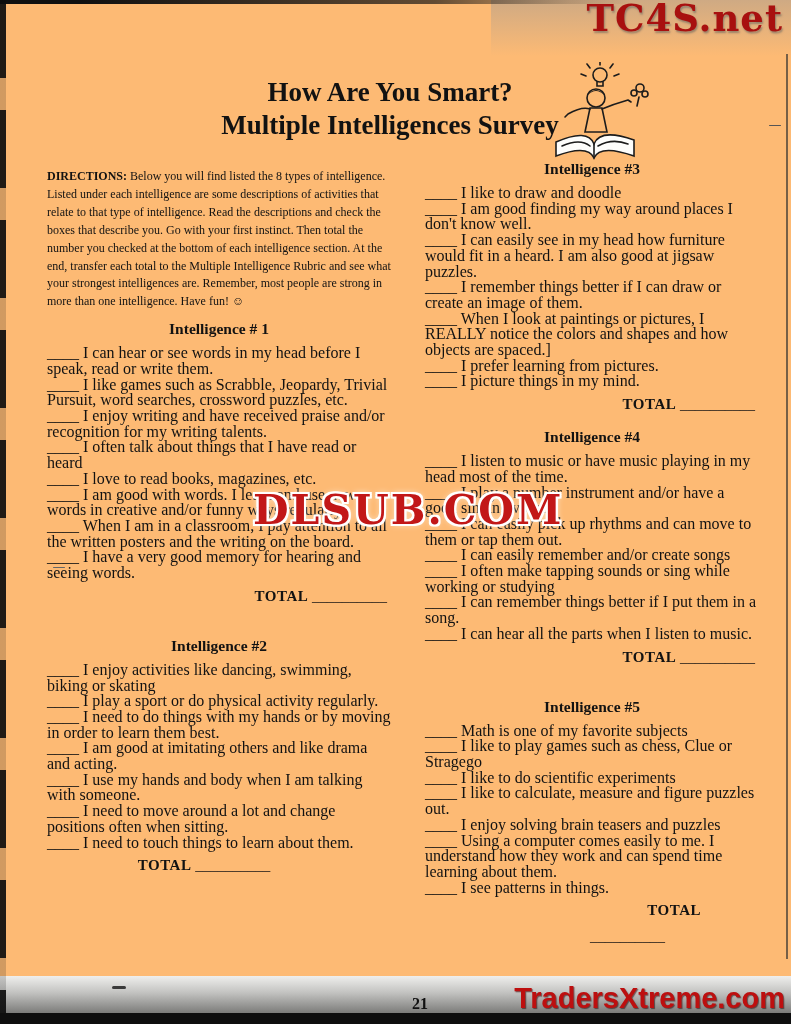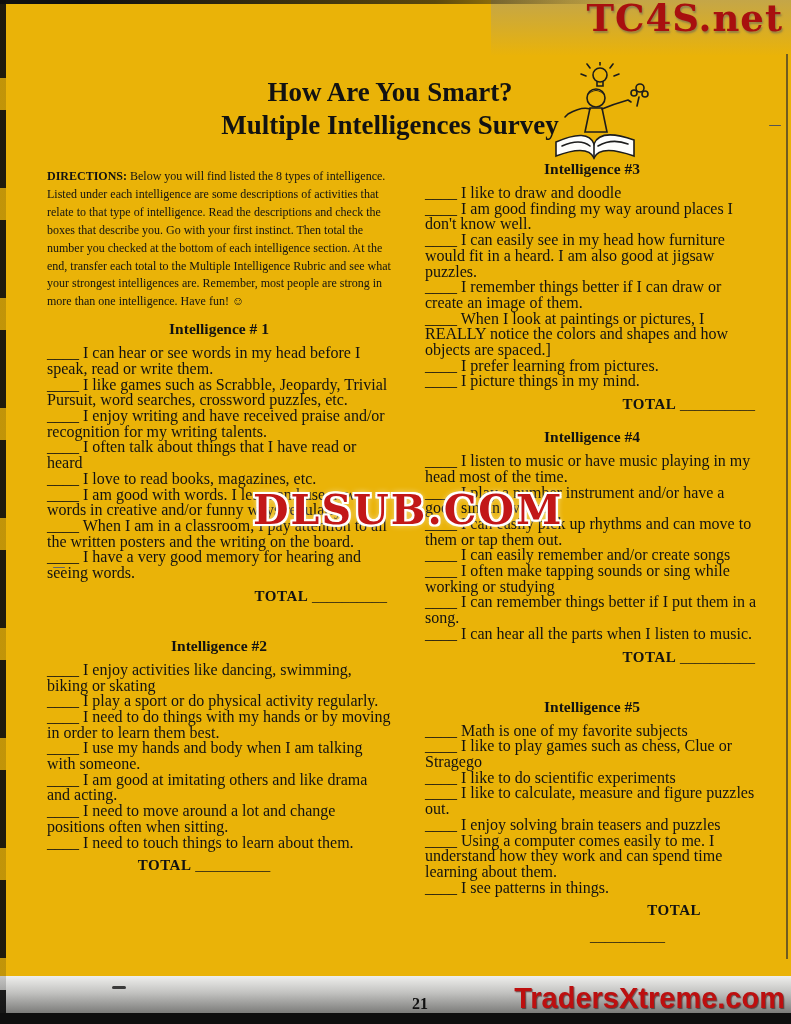--- a/index.html
+++ b/index.html
@@ -1,18 +1,18 @@
 <!DOCTYPE html>
 <html><head>
 <meta charset="utf-8">
 <style>
   html,body{margin:0;padding:0;background:#d9d9d9;}
   .page{
     position:relative;width:791px;height:1024px;margin:0 auto;
-    background:#eab308;overflow:hidden;
+    background:#fdba74;overflow:hidden;
     font-family:"Liberation Serif",serif;color:#121212;
   }
   
   .edge-top{position:absolute;top:0;left:0;width:100%;height:4px;z-index:6;
     background:linear-gradient(90deg,#101010 0%,#101010 10%,rgba(16,16,16,.85) 30%,rgba(16,16,16,.65) 55%,rgba(16,16,16,.15) 72%,rgba(16,16,16,0) 80%);}
   .edge-left{position:absolute;top:0;left:0;width:6px;height:100%;z-index:6;opacity:.92;
     background:repeating-linear-gradient(180deg,#0d0d0d 0 78px,rgba(13,13,13,.2) 78px 110px);}
   .edge-right{position:absolute;top:54px;right:3px;width:2px;height:905px;background:#2e2e2e;opacity:.65;z-index:6;}
   .top-gray{position:absolute;top:0;right:0;width:300px;height:56px;z-index:1;
     background:linear-gradient(180deg,rgba(150,150,150,.45),rgba(150,150,150,0));}
@@ -112,22 +112,22 @@
       <p class="item">____ When I am in a classroom, I pay attention to all the written posters and the writing on the board.</p>
       <p class="item">____ I have a very good memory for hearing and seeing words.</p>
       <p class="total-row align-right"><span class="total-label">TOTAL</span> <span class="total-blank">__________</span></p>
     </section>
 
     <section>
       <h2 class="sec-heading mt-lg">Intelligence #2</h2>
       <p class="item">____ I enjoy activities like dancing, swimming, biking or skating</p>
       <p class="item">____ I play a sport or do physical activity regularly.</p>
       <p class="item">____ I need to do things with my hands or by moving in order to learn them best.</p>
+      <p class="item">____ I am good at imitating others and like drama and acting.</p>
       <p class="item">____ I use my hands and body when I am talking with someone.</p>
-      <p class="item">____ I am good at imitating others and like drama and acting.</p>
       <p class="item">____ I need to move around a lot and change positions often when sitting.</p>
       <p class="item">____ I need to touch things to learn about them.</p>
       <p class="total-row align-center"><span class="total-label">TOTAL</span> <span class="total-blank">__________</span></p>
     </section>
   </div>
 
   <div class="col col-right">
     <section>
       <h2 class="sec-heading mt-0">Intelligence #3</h2>
       <p class="item">____ I like to draw and doodle</p>

